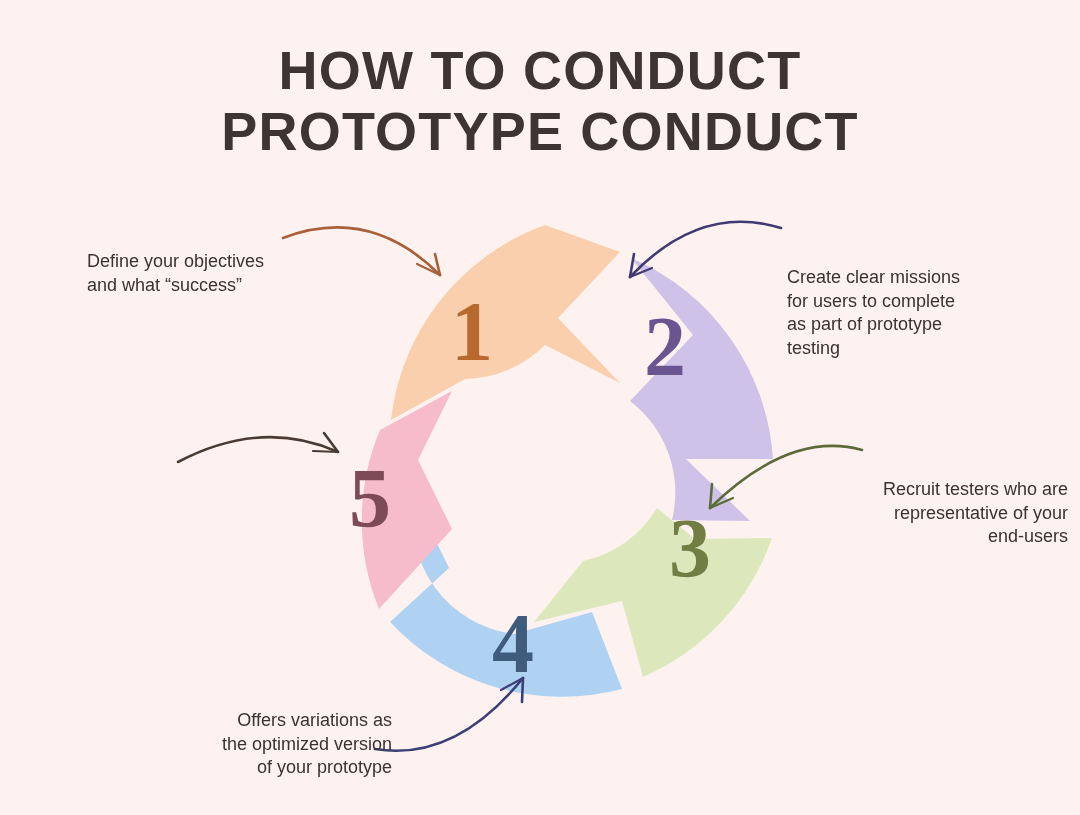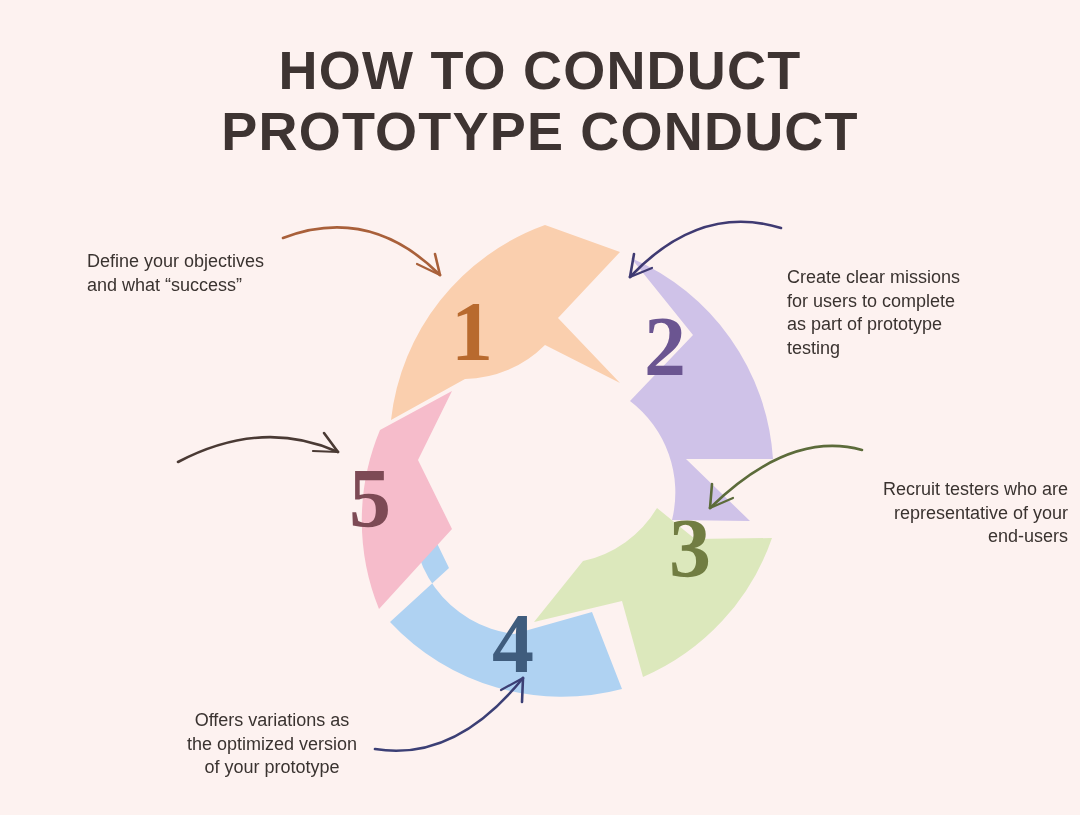--- a/index.html
+++ b/index.html
@@ -46,21 +46,21 @@
   .callout {
     position: absolute;
     color: #3a3330;
     font-size: 18px;
     line-height: 23.5px;
   }
   .callout .cline { display: block; white-space: pre; }
   #callout-1 { left: 87px;  top: 250px; width: 250px; text-align: left; }
   #callout-2 { left: 787px; top: 250px; width: 255px; text-align: left; margin-top: 16px; }
   #callout-3 { left: 833px; top: 478px; width: 235px; text-align: right; }
-  #callout-4 { left: 152px; top: 709px; width: 240px; text-align: center; }
+  #callout-4 { left: 152px; top: 709px; width: 240px; text-align: right; }
   #callout-5 { left: 70px;  top: 485px; width: 240px; text-align: left; }
 </style>
 </head>
 <body>
 
 <div id="canvas">
 
   <div id="title">
     <span class="tline">HOW TO CONDUCT</span>
     <span class="tline">PROTOTYPE CONDUCT</span>

